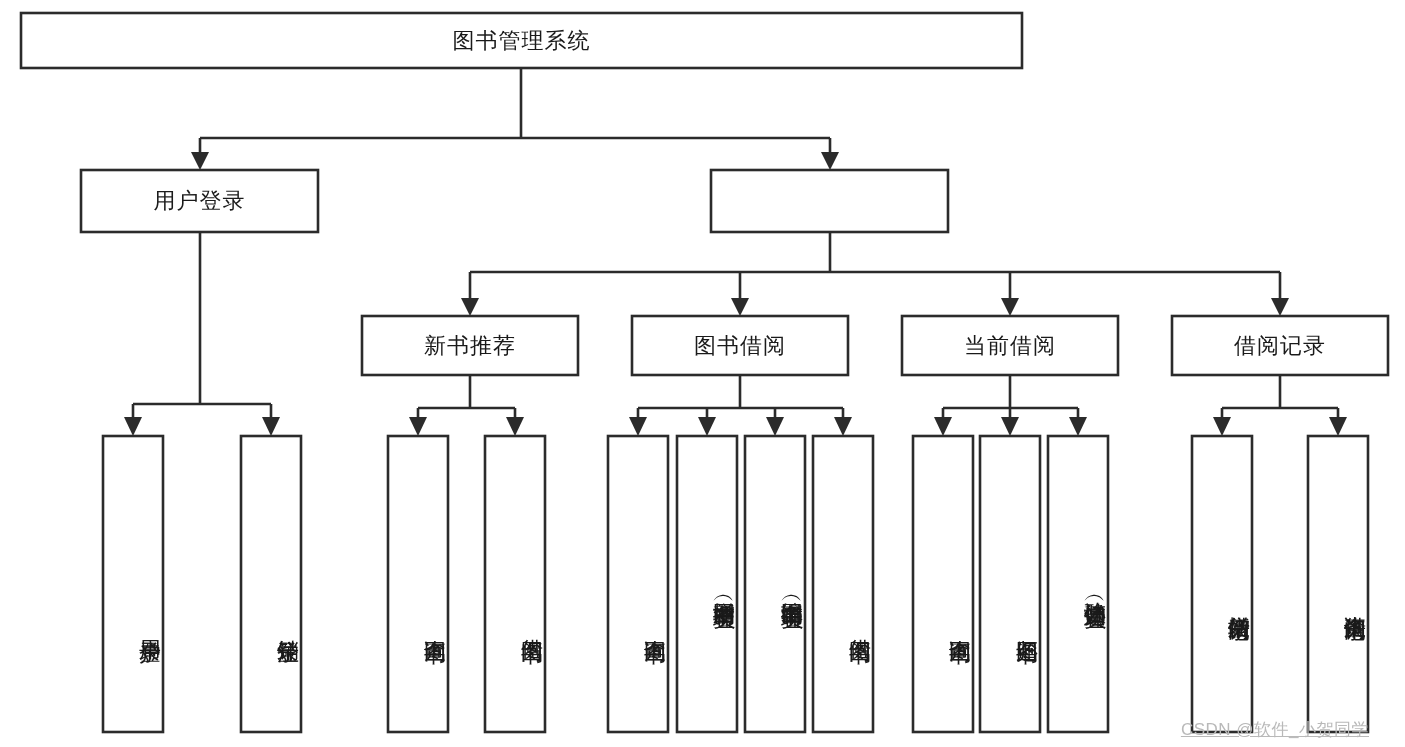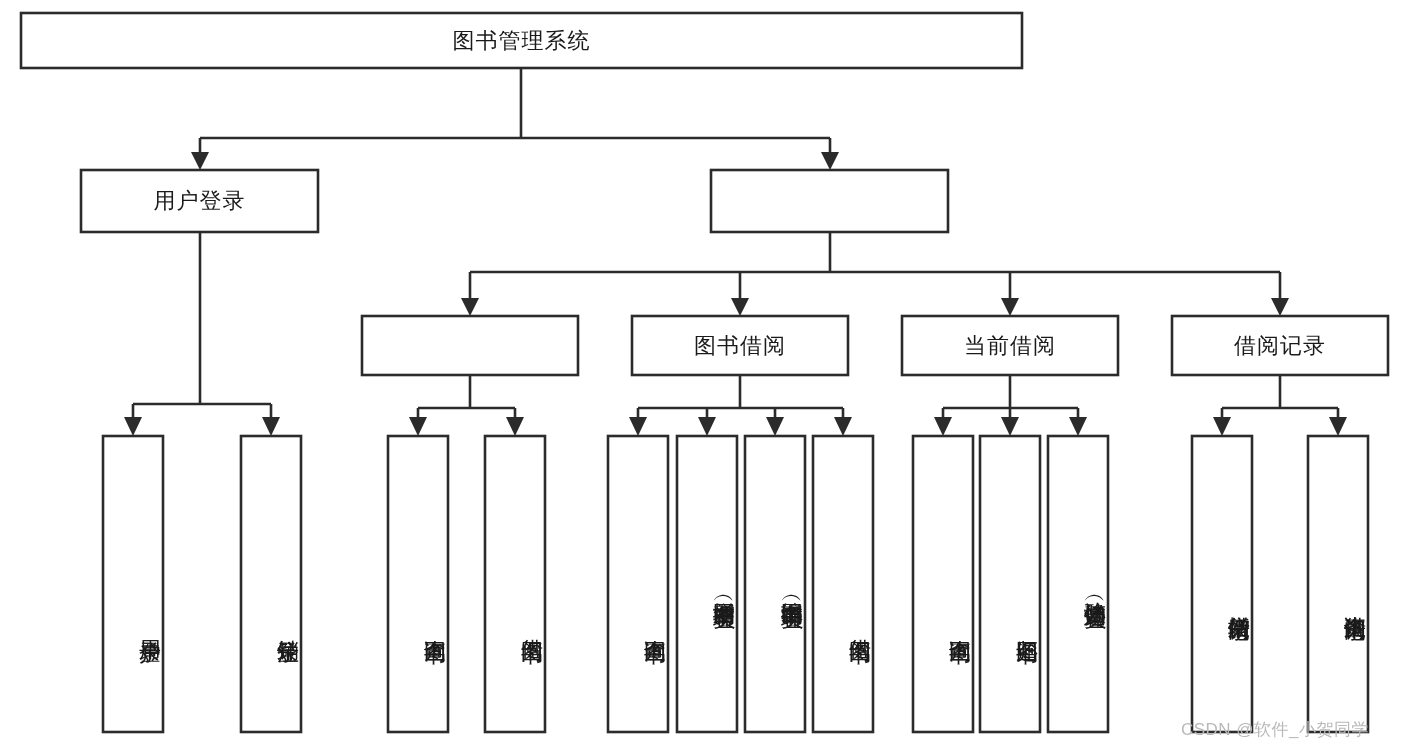--- a/index.html
+++ b/index.html
@@ -68,20 +68,21 @@
   }
   .watermark {
     position: absolute;
     right: 8px;
     bottom: 6px;
     font-size: 17px;
     color: #b9b9b9;
     letter-spacing: 0.5px;
     white-space: nowrap;
     pointer-events: none;
+    text-decoration: underline;
   }
 </style>
 </head>
 <body>
 
 <div id="diagram-root">
 
   <svg id="diagram-svg" viewBox="0 0 1405 747">
     <defs>
       <marker id="arrow" viewBox="0 0 12 12" refX="6" refY="10" markerWidth="9" markerHeight="9" orient="auto-start-reverse">
@@ -168,20 +169,21 @@
     <rect class="node-box" x="1048" y="436" width="60" height="296"></rect>
 
     <rect class="node-box" x="1192" y="436" width="60" height="296"></rect>
     <rect class="node-box" x="1308" y="436" width="60" height="296"></rect>
   </svg>
 
   <div class="hlabel" style="left:21px; top:13px; width:1001px; height:55px;">图书管理系统</div>
 
   <div class="hlabel" style="left:81px; top:170px; width:237px; height:62px;">用户登录</div>
 
+  <div class="hlabel" style="left:362px; top:316px; width:216px; height:59px;">新书推荐</div>
   <div class="hlabel" style="left:632px; top:316px; width:216px; height:59px;">图书借阅</div>
   <div class="hlabel" style="left:902px; top:316px; width:216px; height:59px;">当前借阅</div>
   <div class="hlabel" style="left:1172px; top:316px; width:216px; height:59px;border-radius:16px;">借阅记录</div>
 
   <div class="vlabel-wrap" style="left:103px; top:516px; width:60px; height:216px;">用户登录</div>
   <div class="vlabel-wrap" style="left:241px; top:516px; width:60px; height:216px;">注销登录</div>
 
   <div class="vlabel-wrap" style="left:388px; top:516px; width:60px; height:216px;">查询图书</div>
   <div class="vlabel-wrap" style="left:485px; top:516px; width:60px; height:216px;">借阅图书</div>
 

